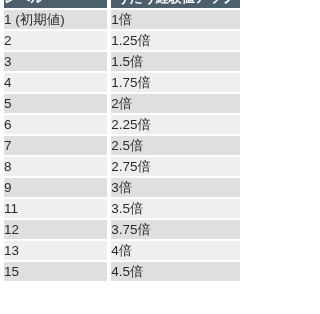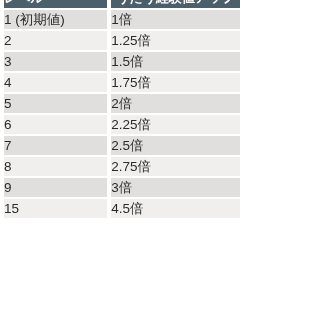--- a/index.html
+++ b/index.html
@@ -127,20 +127,32 @@
           <td class="col-rate">2.5倍</td>
         </tr>
         <tr>
           <td class="col-level">8</td>
           <td class="col-rate">2.75倍</td>
         </tr>
         <tr>
           <td class="col-level">9</td>
           <td class="col-rate">3倍</td>
         </tr>
+        <tr>
+          <td class="col-level">11</td>
+          <td class="col-rate">3.5倍</td>
+        </tr>
+        <tr>
+          <td class="col-level">12</td>
+          <td class="col-rate">3.75倍</td>
+        </tr>
+        <tr>
+          <td class="col-level">13</td>
+          <td class="col-rate">4倍</td>
+        </tr>
         <tr class="cut-row">
           <td class="col-level">15</td>
           <td class="col-rate">4.5倍</td>
         </tr>
       </tbody>
     </table>
   </div>
 </div>
 
 </body></html>

